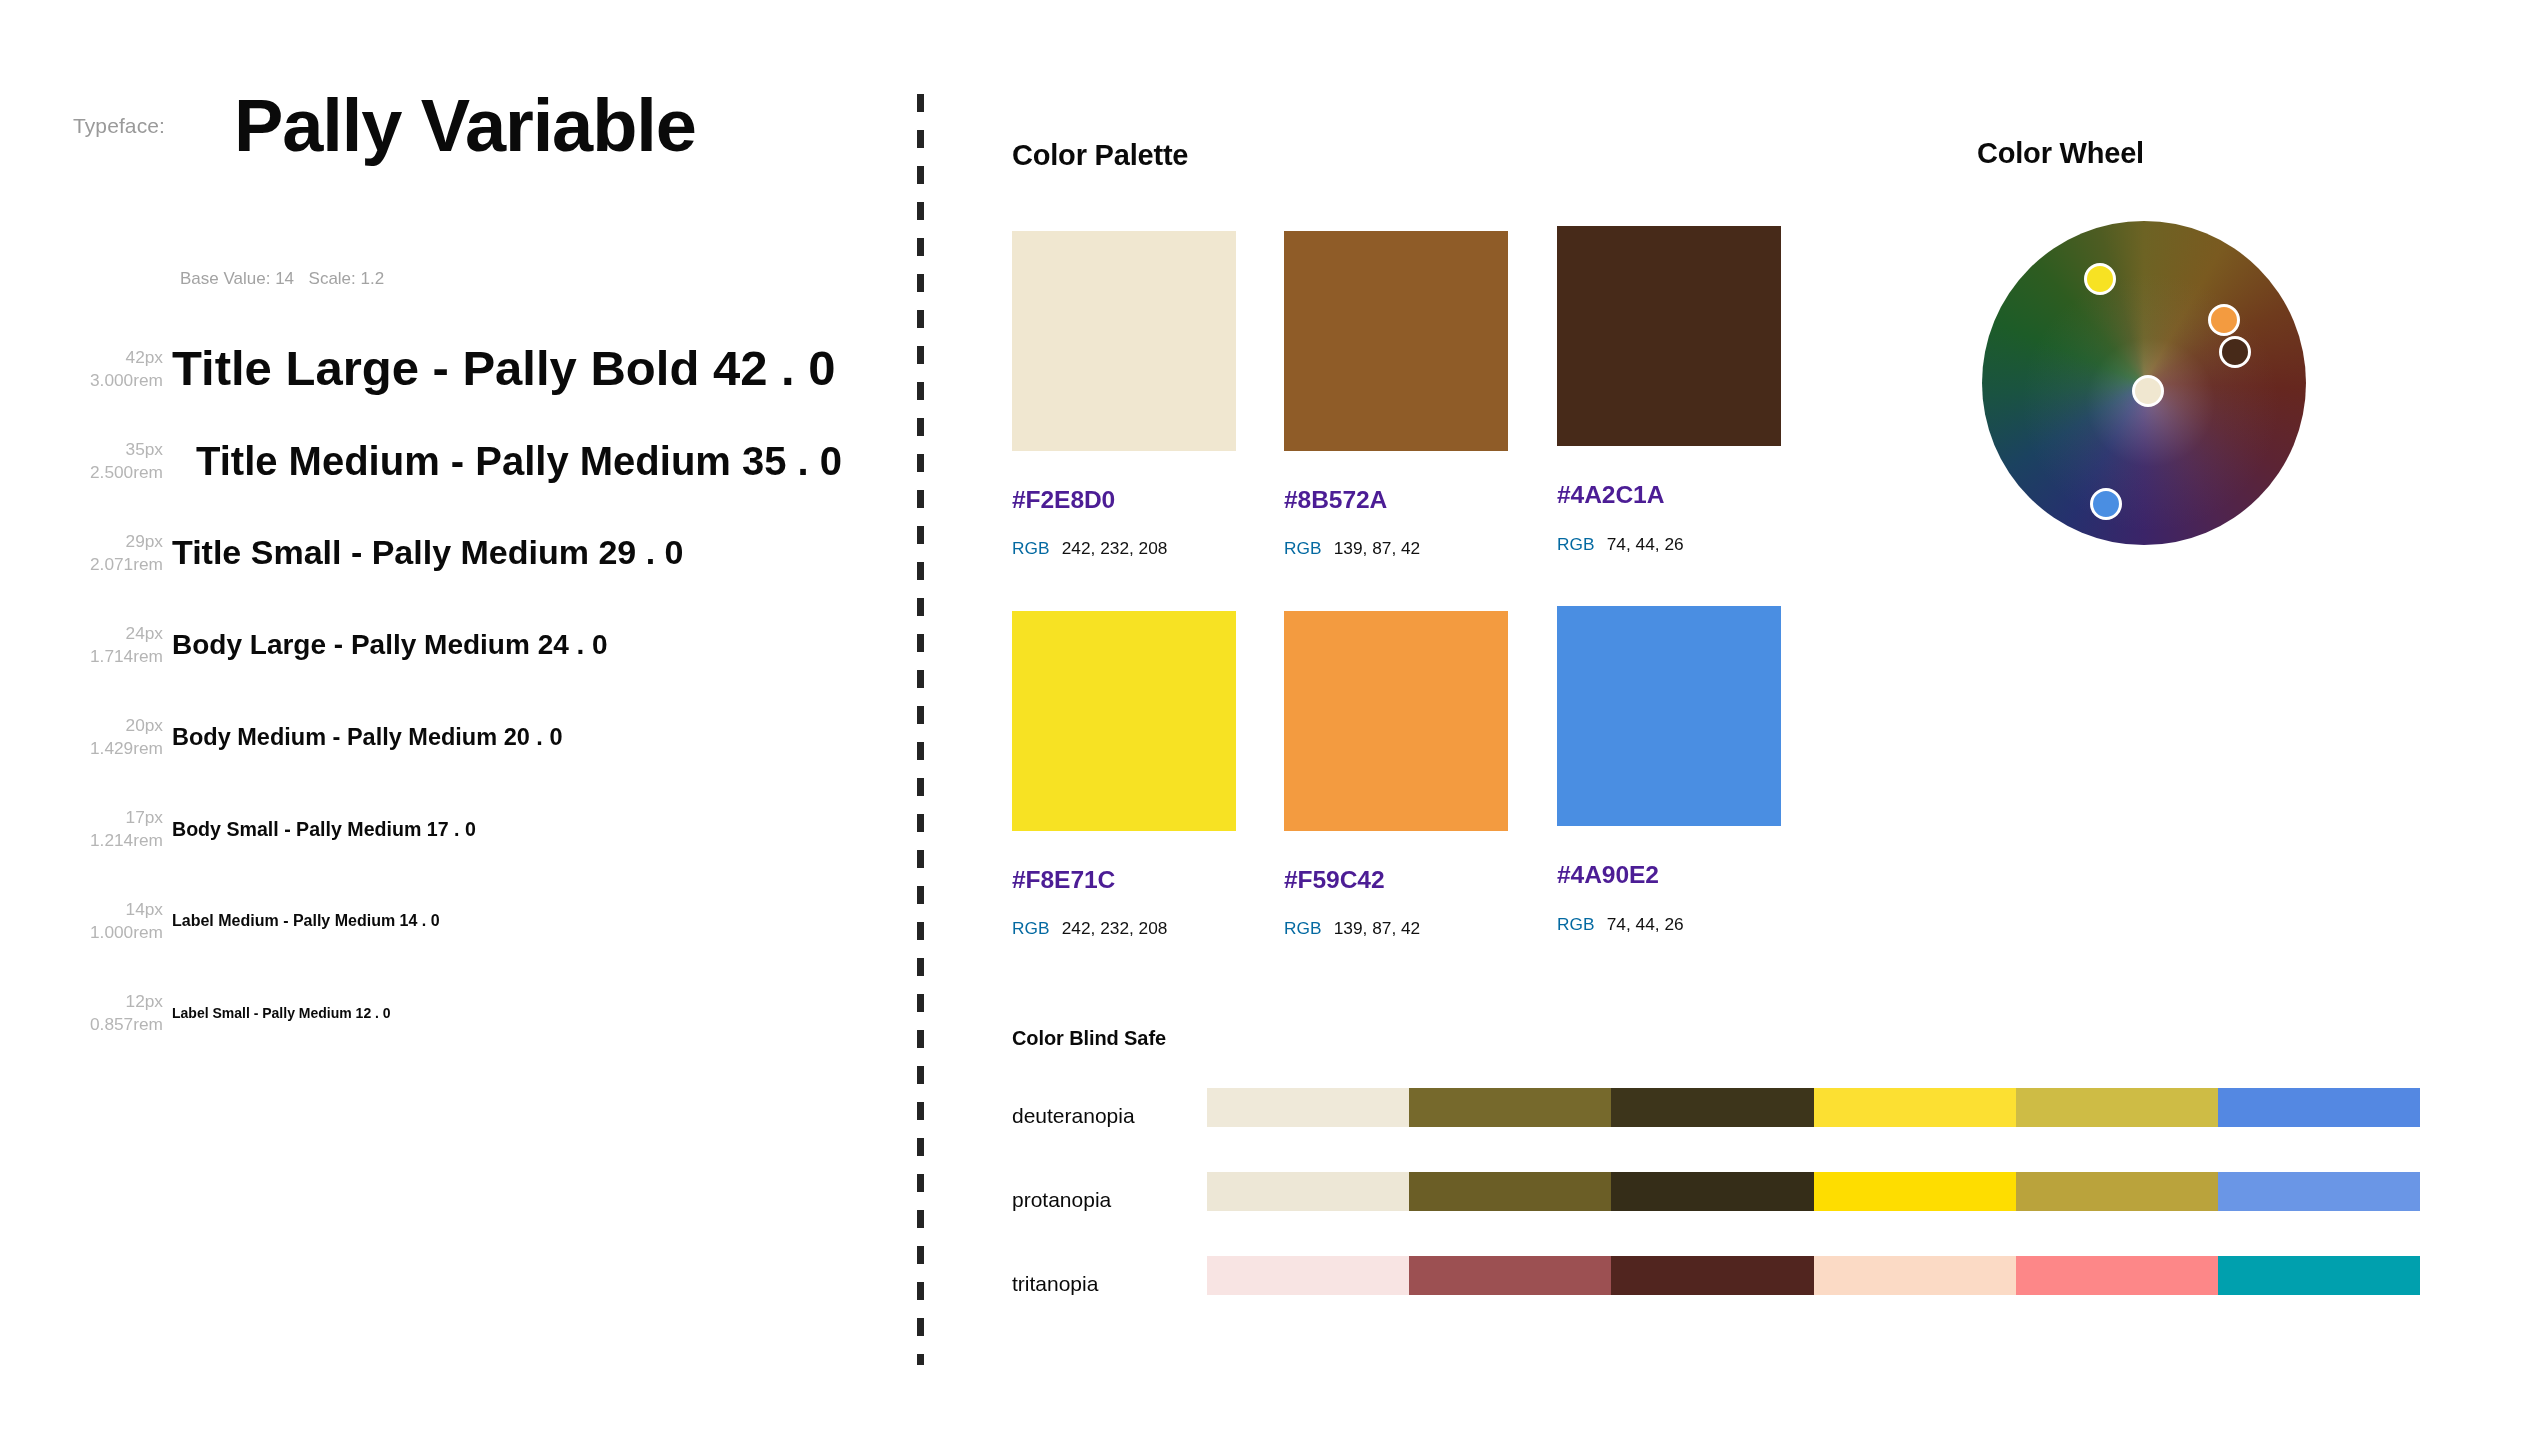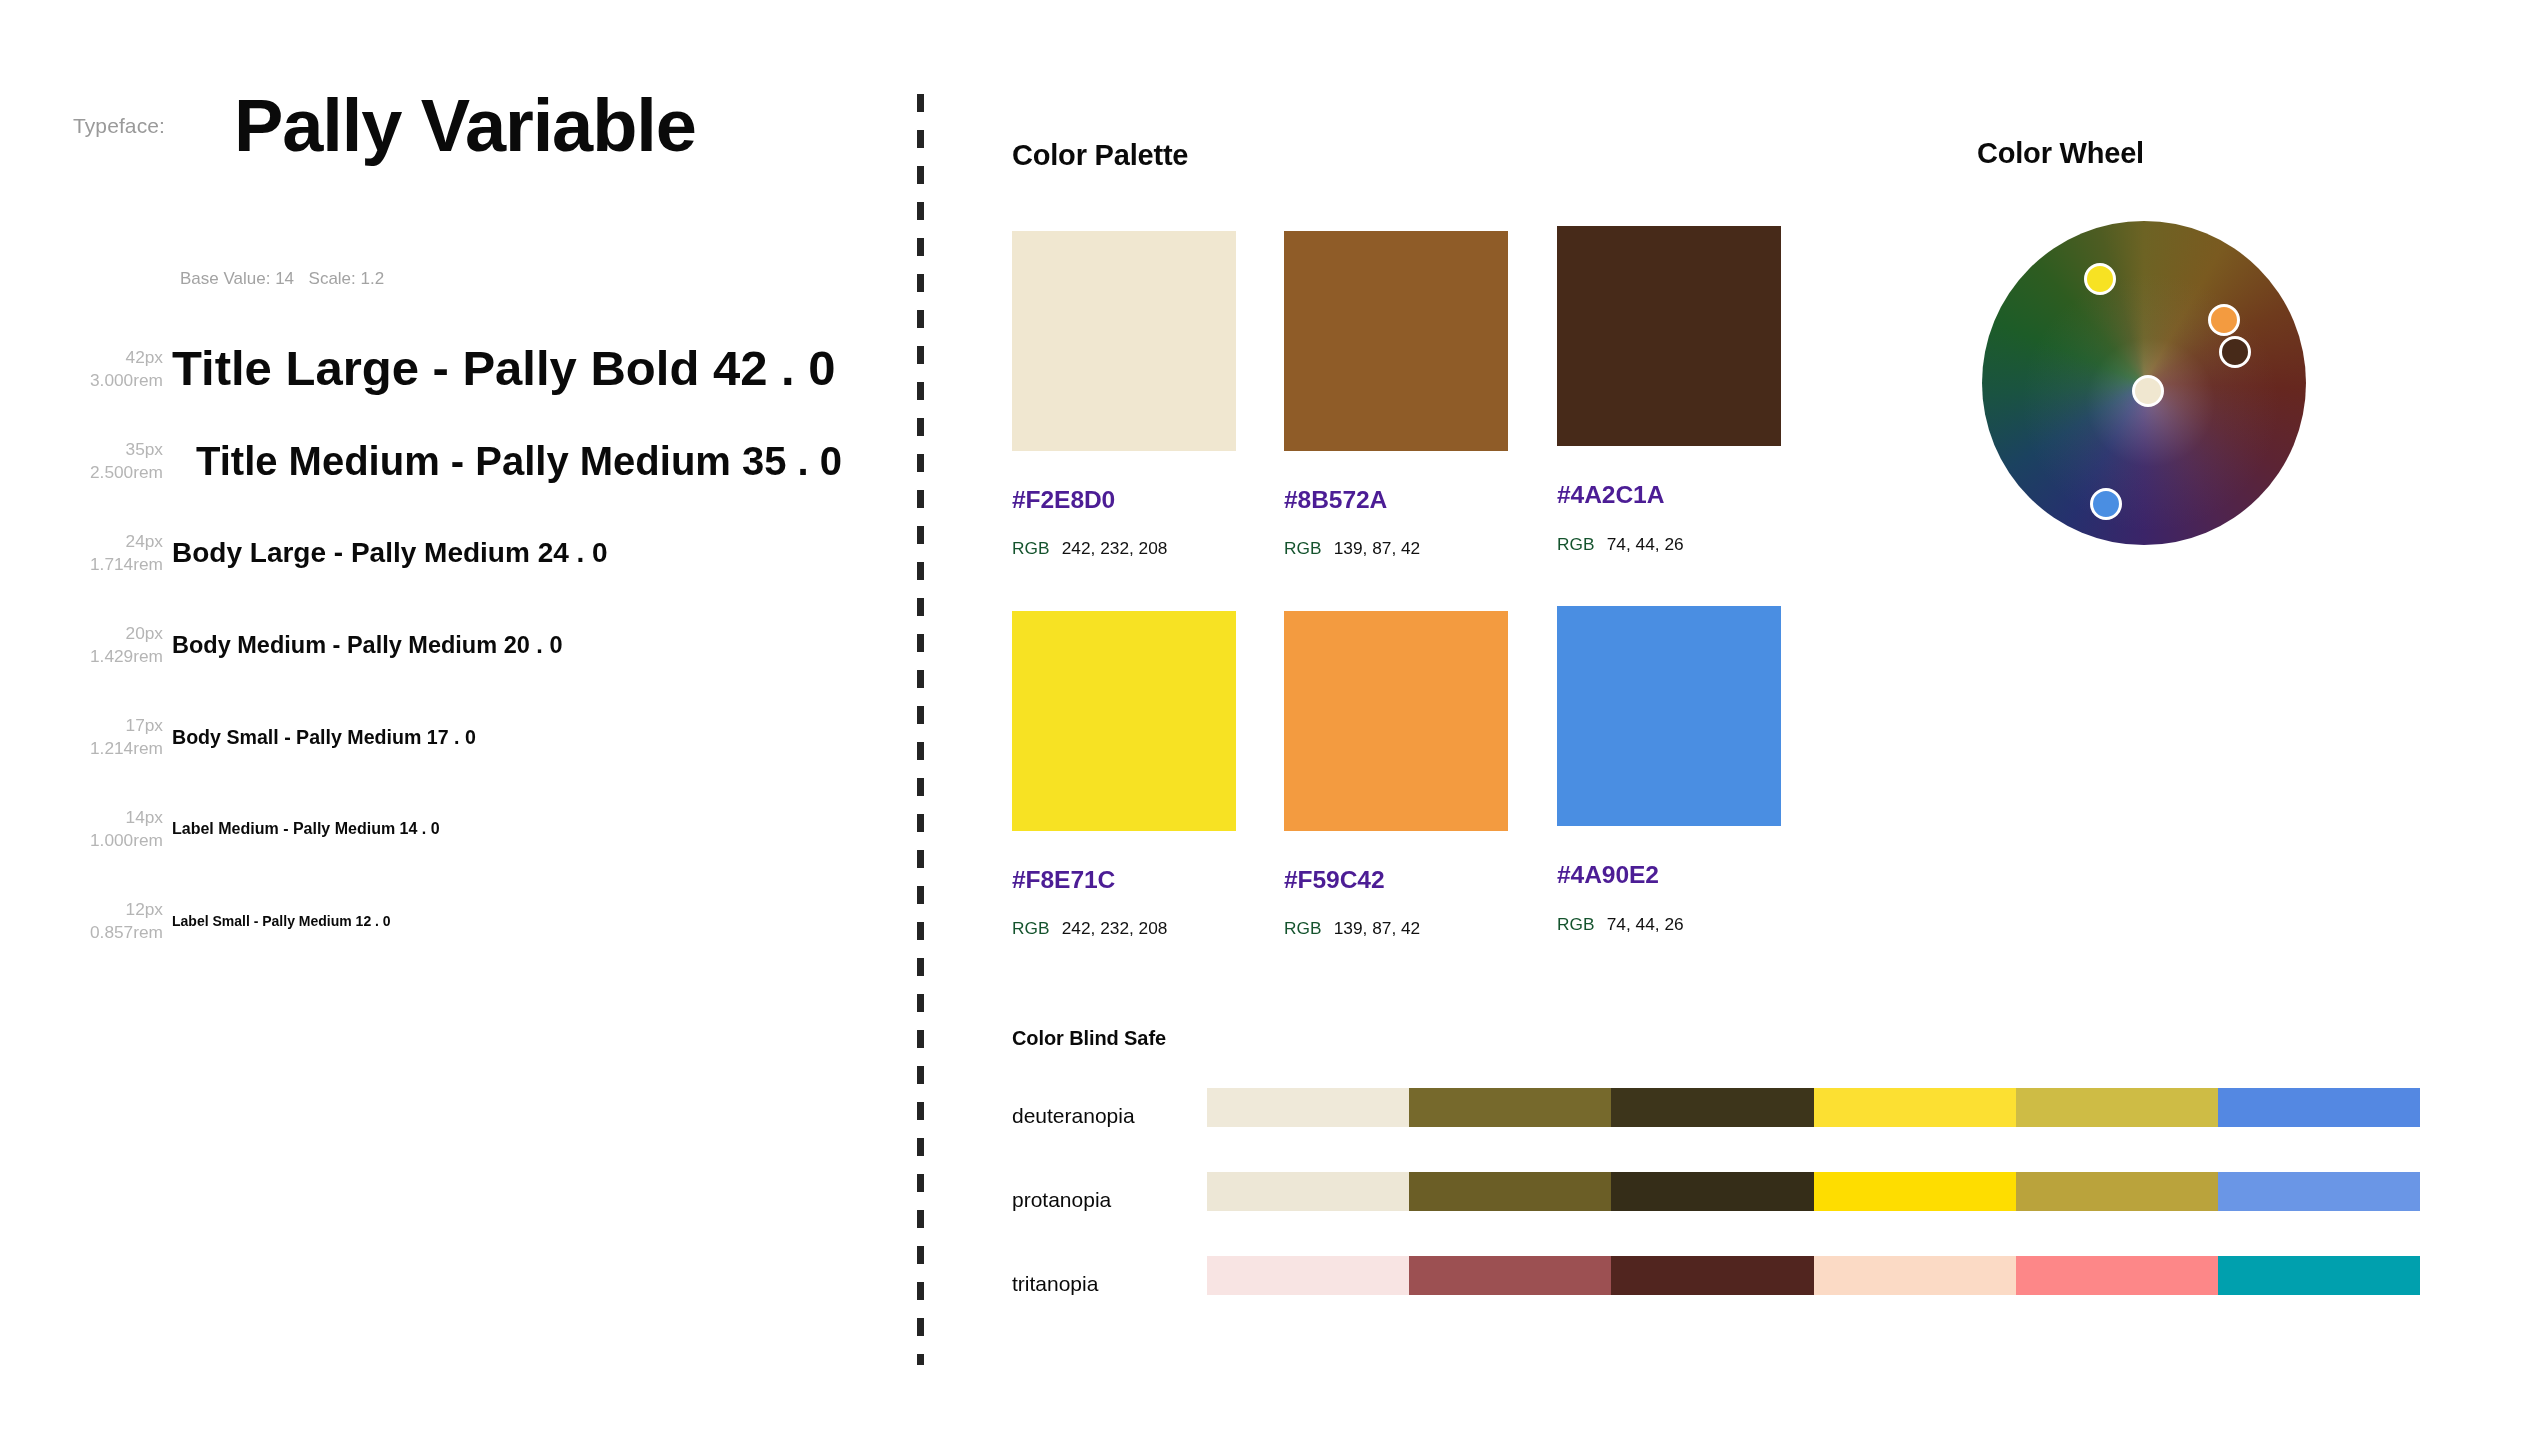--- a/index.html
+++ b/index.html
@@ -158,21 +158,21 @@
     white-space: nowrap;
   }
   .swatch-rgb-line {
     margin-top: 24.6px;
     white-space: nowrap;
     display: flex;
     align-items: baseline;
   }
   .swatch-rgb-label {
     font-size: 17.3px;
-    color: #14532d;
+    color: #0369a1;
     font-weight: 400;
   }
   .swatch-rgb-value {
     font-size: 17.3px;
     color: #111111;
     font-weight: 400;
     margin-left: 12.3px;
     text-align: right;
   }
 
@@ -294,20 +294,27 @@
         </div>
         <div class="type-row">
           <div class="type-sizes">
             <span class="type-size-px">35px</span>
             <span class="type-size-rem">2.500rem</span>
           </div>
           <div class="type-sample w-medium" style="font-size: 40px; margin-left: 24px;">Title Medium - Pally Medium 35 . 0</div>
         </div>
         <div class="type-row">
           <div class="type-sizes">
+            <span class="type-size-px">29px</span>
+            <span class="type-size-rem">2.071rem</span>
+          </div>
+          <div class="type-sample w-medium" style="font-size: 34px;">Title Small - Pally Medium 29 . 0</div>
+        </div>
+        <div class="type-row">
+          <div class="type-sizes">
             <span class="type-size-px">24px</span>
             <span class="type-size-rem">1.714rem</span>
           </div>
           <div class="type-sample w-medium" style="font-size: 28px;">Body Large - Pally Medium 24 . 0</div>
         </div>
         <div class="type-row">
           <div class="type-sizes">
             <span class="type-size-px">20px</span>
             <span class="type-size-rem">1.429rem</span>
           </div>

